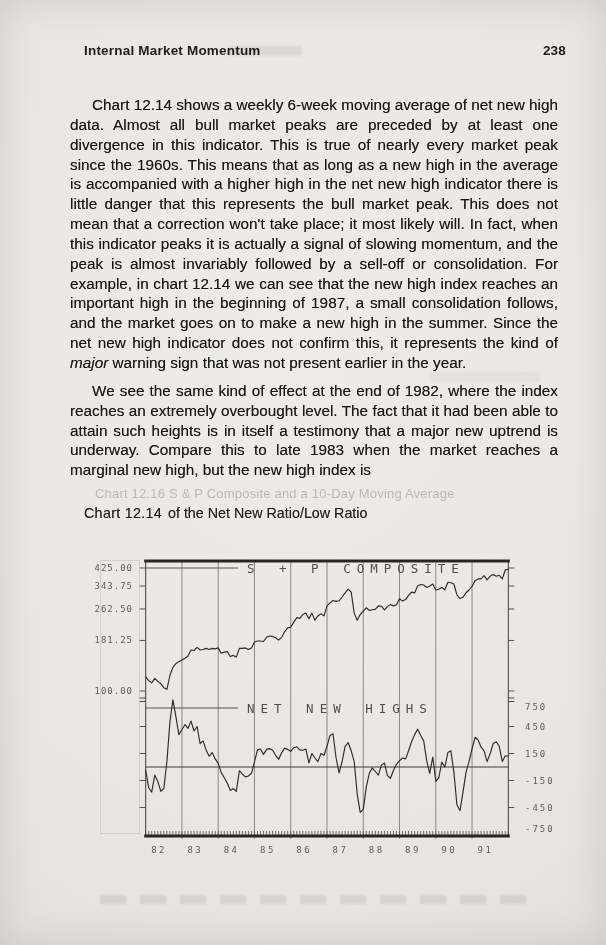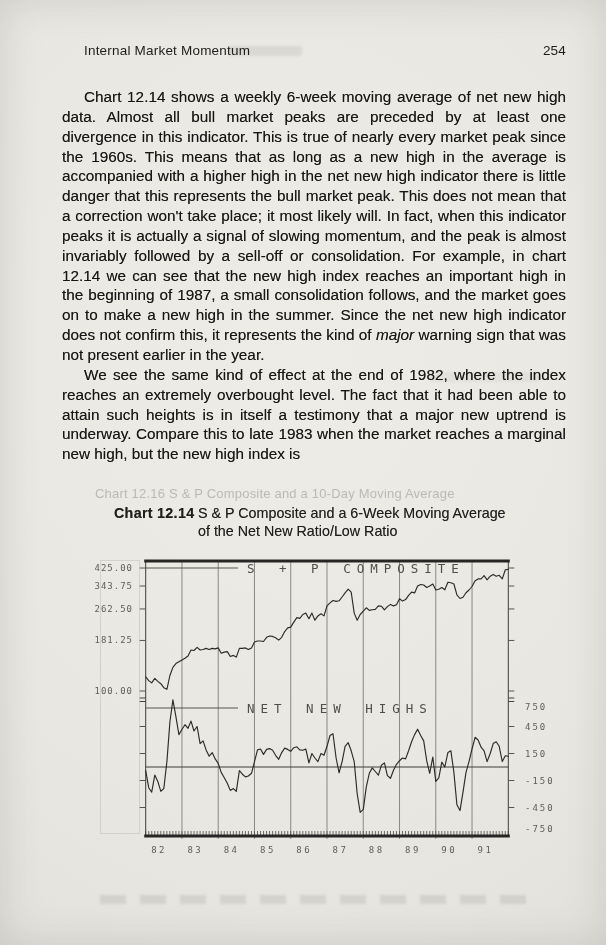--- a/index.html
+++ b/index.html
@@ -16,65 +16,64 @@
   .ghost-text{
     color:rgba(105,105,98,.38);font-size:13px;letter-spacing:.2px;filter:blur(.4px);
     font-family:"Liberation Sans",sans-serif;white-space:nowrap;
   }
   .ghost-stripes{
     background:repeating-linear-gradient(90deg, rgba(120,120,112,.16) 0 26px, rgba(120,120,112,0) 26px 40px);
     filter:blur(1px);
   }
   .runhead{
     position:absolute;left:84px;top:43px;width:482px;display:flex;justify-content:space-between;
-    font-size:13.5px;font-weight:400;color:#1d1d1c;letter-spacing:.2px;
+    font-size:13.5px;font-weight:700;color:#1d1d1c;letter-spacing:.2px;
   }
   .bodytext{
     position:absolute;left:62px;top:87px;width:504px;
     font-size:15.3px;line-height:19.85px;color:#161615;text-align:justify;
     text-shadow:0 0 .4px rgba(20,20,20,.55);
   }
-  .bodytext p{margin:0;text-indent:22px;}
+  .bodytext p{margin:8px;text-indent:22px;}
   .bodytext em{font-style:italic;}
   .caption{
     position:absolute;left:84px;top:505px;width:460px;display:flex;
     font-size:14.3px;color:#1e1e1d;line-height:17.8px;
     text-shadow:0 0 .3px rgba(20,20,20,.5);
   }
-  .caption .cap-label{font-weight:700;width:84px;flex:0 0 84px;letter-spacing:.3px;margin-left:30px;}
+  .caption .cap-label{font-weight:400;width:84px;flex:0 0 84px;letter-spacing:.3px;}
   .caption .cap-lines span{display:block;}
   svg text{font-family:"DejaVu Sans Mono",monospace;}
   .ticklab{font-size:9px;fill:#5d5d5a;}
   .ptitle{font-size:12.5px;fill:#4e4e4b;}
 </style>
 </head>
 <body>
 
 <div class="stage">
 
   <div class="ghost ghost-bar" style="left:228px;top:46px;width:74px;height:10px;"></div>
   <div class="ghost ghost-box" style="left:100px;top:560px;width:38px;height:272px;"></div>
   <div class="ghost ghost-stripes" style="left:100px;top:895px;width:440px;height:9px;"></div>
   <div class="ghost ghost-bar" style="left:430px;top:372px;width:110px;height:10px;opacity:.55;"></div>
   <div class="ghost ghost-text" style="left:95px;top:486px;">Chart 12.16   S &amp; P Composite and a 10-Day Moving Average</div>
 
   <div class="runhead">
     <span>Internal Market Momentum</span>
-    <span>254</span>
+    <span>238</span>
   </div>
 
   <div class="bodytext">
     <p><span>Chart 12.14 shows a weekly 6-week moving average of net new high data. Almost all bull market peaks are preceded by at least one divergence in this indicator. This is true of nearly every market peak since the 1960s. This means that as long as a new high in the average is accompanied with a higher high in the net new high indicator there is little danger that this represents the bull market peak. This does not mean that a correction won't take place; it most likely will. In fact, when this indicator peaks it is actually a signal of slowing momentum, and the peak is almost invariably followed by a sell-off or consolidation. For example, in chart 12.14 we can see that the new high index reaches an important high in the beginning of 1987, a small consolidation follows, and the market goes on to make a new high in the summer. Since the net new high indicator does not confirm this, it represents the kind of </span><em>major</em><span> warning sign that was not present earlier in the year.</span></p>
     <p>We see the same kind of effect at the end of 1982, where the index reaches an extremely overbought level. The fact that it had been able to attain such heights is in itself a testimony that a major new uptrend is underway. Compare this to late 1983 when the market reaches a marginal new high, but the new high index is</p>
   </div>
 
   <div class="caption">
     <span class="cap-label">Chart 12.14</span>
     <span class="cap-lines">
-      <span>S &amp; P Composite and a 6-Week Moving Average</span>
       <span>of the Net New Ratio/Low Ratio</span>
     </span>
   </div>
 
   <svg id="chart" width="540" height="340" viewBox="0 0 540 340" style="position:absolute;left:55px;top:552px;">
       <line x1="126.96000000000001" y1="9" x2="126.96000000000001" y2="287" stroke="#7e7e7a" stroke-width="0.9"></line>
       <line x1="163.22000000000003" y1="9" x2="163.22000000000003" y2="287" stroke="#7e7e7a" stroke-width="0.9"></line>
       <line x1="199.48000000000002" y1="9" x2="199.48000000000002" y2="287" stroke="#7e7e7a" stroke-width="0.9"></line>
       <line x1="235.74" y1="9" x2="235.74" y2="287" stroke="#7e7e7a" stroke-width="0.9"></line>
       <line x1="272" y1="9" x2="272" y2="287" stroke="#7e7e7a" stroke-width="0.9"></line>

